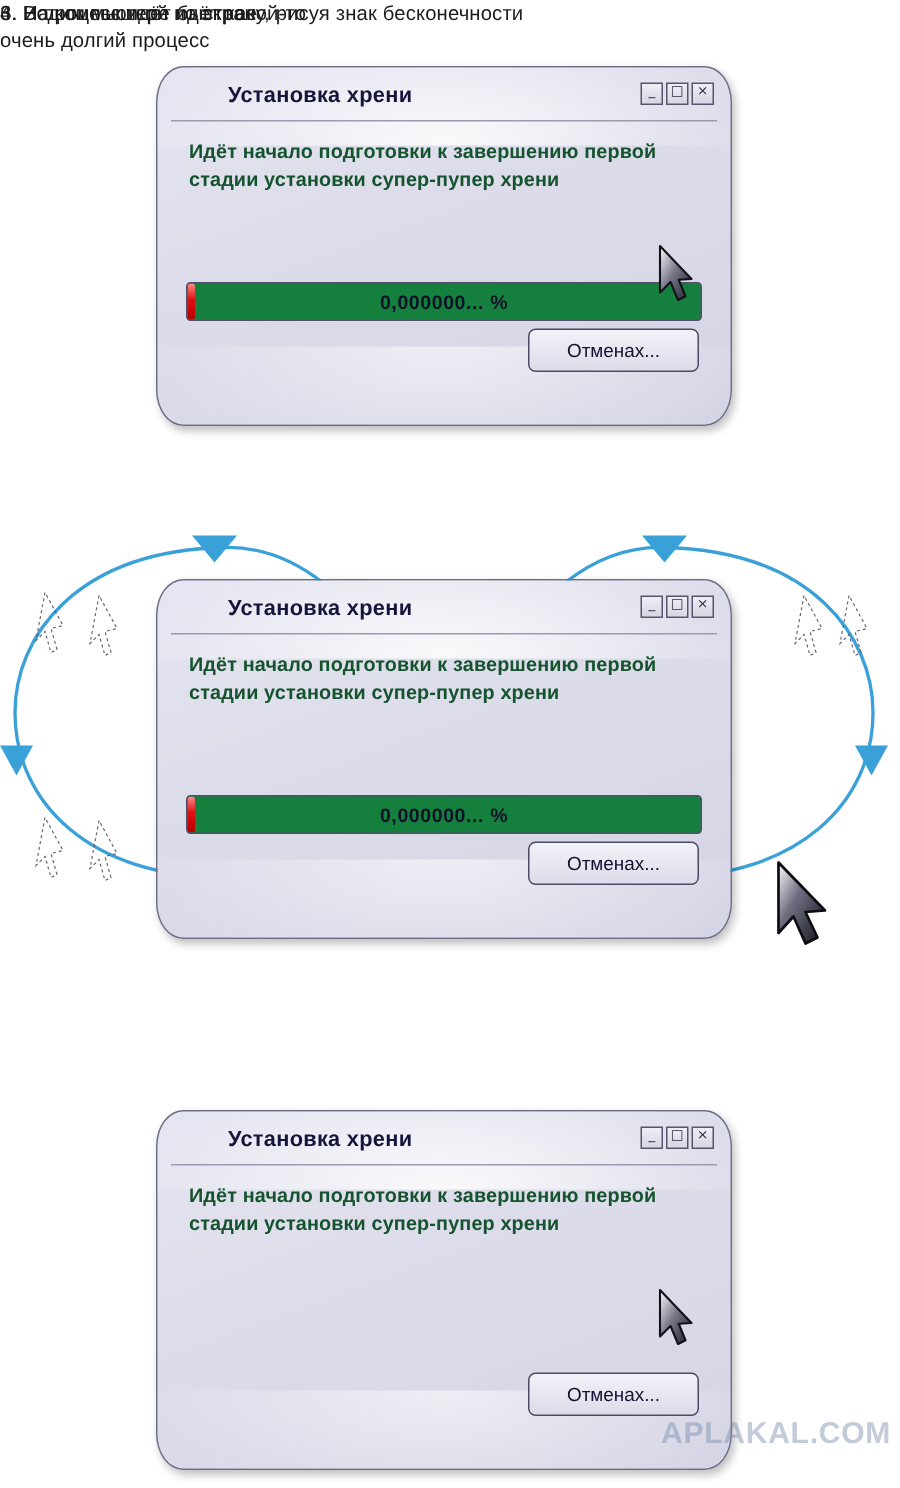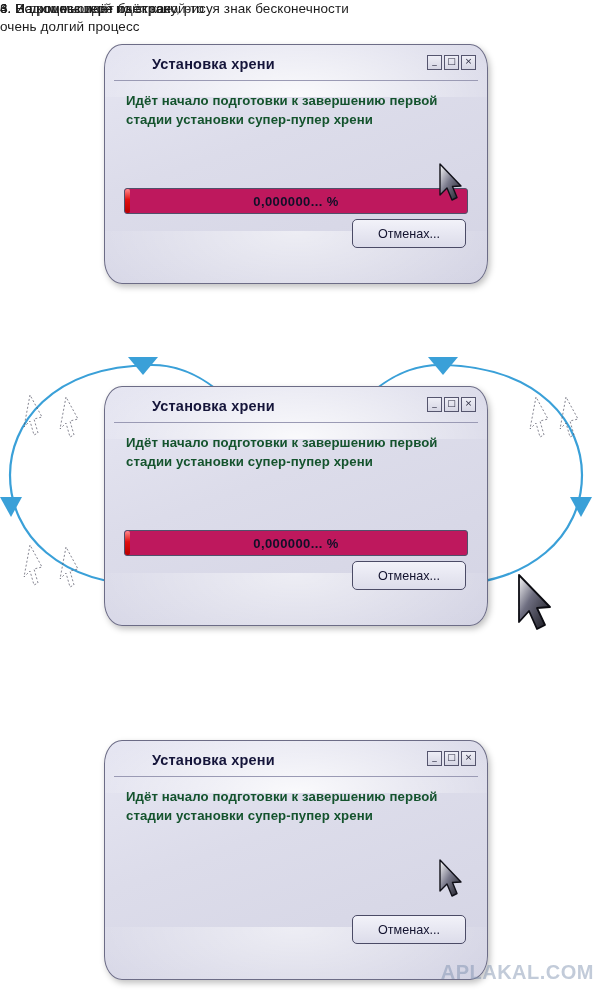--- a/index.html
+++ b/index.html
@@ -114,21 +114,21 @@
     letter-spacing: 0.1px;
   }
   .progress-wrap {
     position: absolute;
     left: 20px;
     right: 20px;
     bottom: 70px;
     height: 24px;
     border: 1.4px solid #50506a;
     border-radius: 3px;
-    background: #be185d;
+    background: #15803d;
     overflow: hidden;
   }
   .progress-fill {
     position: absolute;
     left: 0; top: 0; bottom: 0;
     background: linear-gradient(180deg,#ff8a8a,#e01010 45%,#b80000);
     border-radius: 2px;
   }
   .progress-label {
     position: absolute;
@@ -169,21 +169,21 @@
   .overlay-svg {
     position: absolute;
     left: 0;
     top: 0;
     pointer-events: none;
   }
 
   .watermark {
     position: absolute;
     right: 6px;
-    bottom: 8px;
+    bottom: 24px;
     font-size: 20px;
     font-weight: bold;
     color: rgba(120,140,170,0.45);
     letter-spacing: 0.5px;
     font-family: "Liberation Sans", sans-serif;
     margin-left: 19px;
   }
 </style>
 </head>
 <body>

